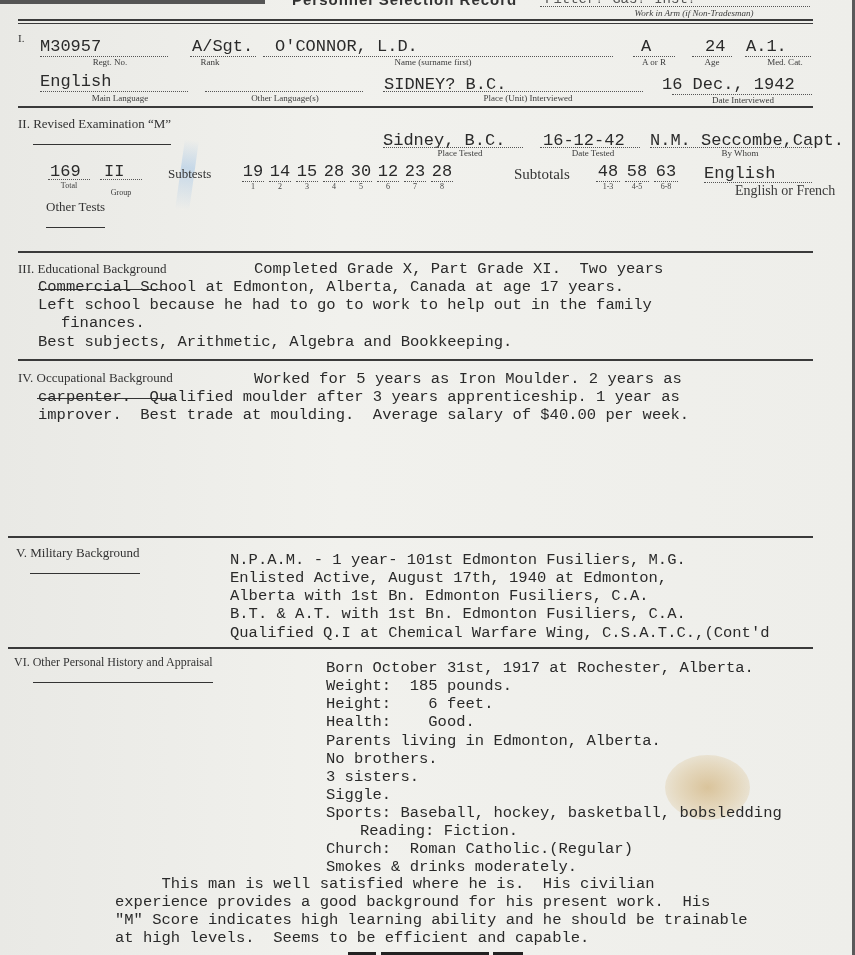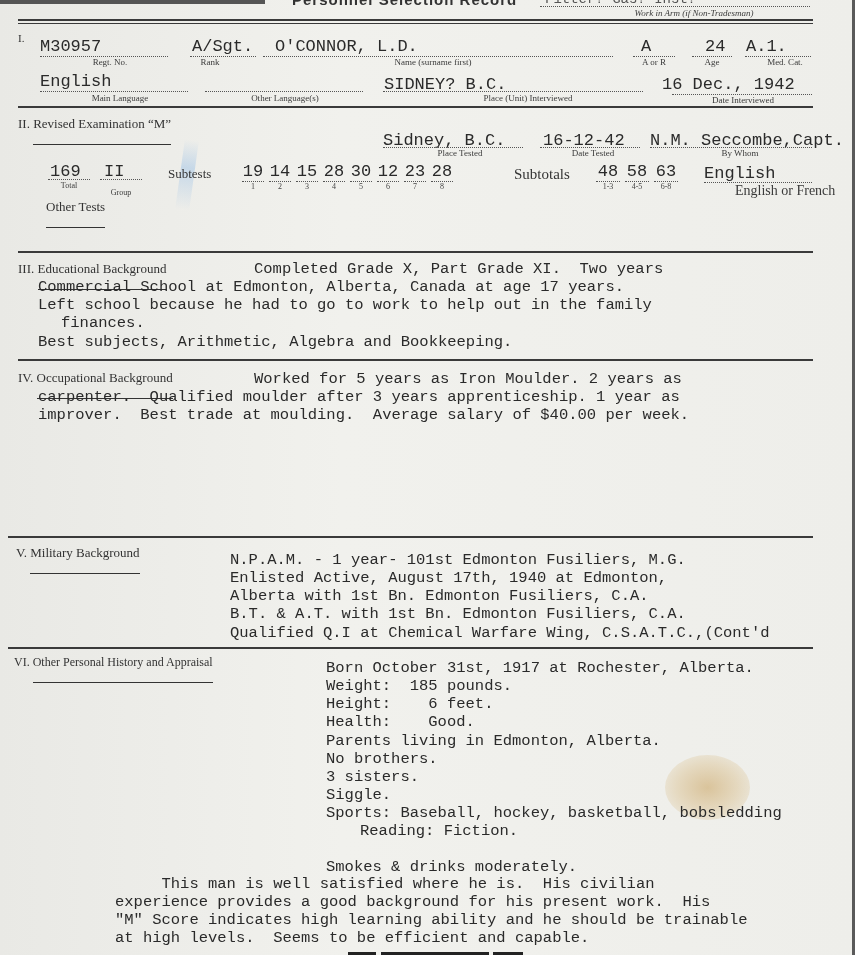--- a/index.html
+++ b/index.html
@@ -225,20 +225,21 @@
   <div class="abs typed" style="left:326px;top:659px;">Born October 31st, 1917 at Rochester, Alberta.</div>
   <div class="abs typed" style="left:326px;top:677px;">Weight:  185 pounds.</div>
   <div class="abs typed" style="left:326px;top:695px;">Height:    6 feet.</div>
   <div class="abs typed" style="left:326px;top:713px;">Health:    Good.</div>
   <div class="abs typed" style="left:326px;top:732px;">Parents living in Edmonton, Alberta.</div>
   <div class="abs typed" style="left:326px;top:750px;">No brothers.</div>
   <div class="abs typed" style="left:326px;top:768px;">3 sisters.</div>
   <div class="abs typed" style="left:326px;top:786px;">Siggle.</div>
   <div class="abs typed" style="left:326px;top:804px;">Sports: Baseball, hockey, basketball, bobsledding</div>
   <div class="abs typed" style="left:326px;top:822px;margin-left:34px;">Reading: Fiction.</div>
+  <div class="abs typed" style="left:326px;top:840px;">Church:  Roman Catholic.(Regular)</div>
   <div class="abs typed" style="left:326px;top:858px;">Smokes &amp; drinks moderately.</div>
 
   <div class="abs typed" style="left:115px;top:875px;">     This man is well satisfied where he is.  His civilian</div>
   <div class="abs typed" style="left:115px;top:893px;">experience provides a good background for his present work.  His</div>
   <div class="abs typed" style="left:115px;top:911px;">"M" Score indicates high learning ability and he should be trainable</div>
   <div class="abs typed" style="left:115px;top:929px;">at high levels.  Seems to be efficient and capable.</div>
 
   <div class="rule" style="left:348px;top:952px;width:28px;height:3px;background:#222;"></div>
   <div class="rule" style="left:381px;top:952px;width:108px;height:3px;background:#222;"></div>
   <div class="rule" style="left:493px;top:952px;width:30px;height:3px;background:#222;"></div>

